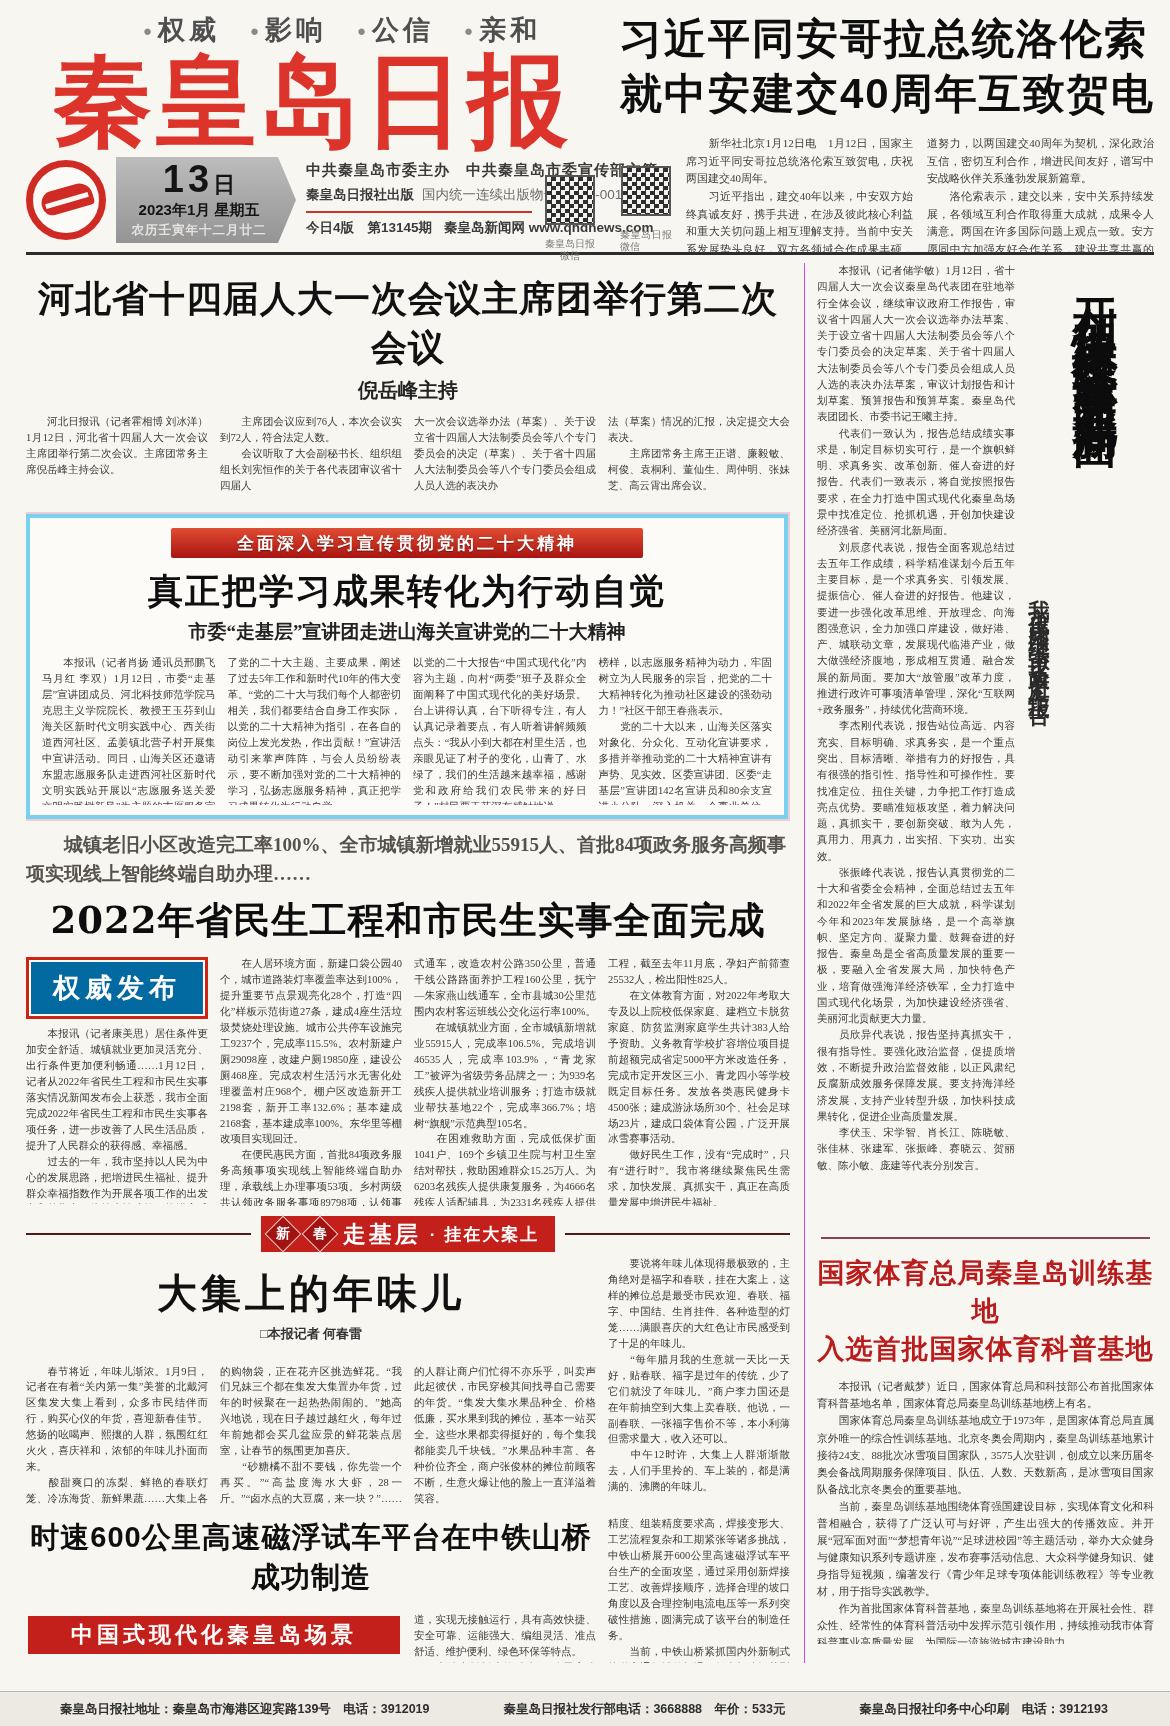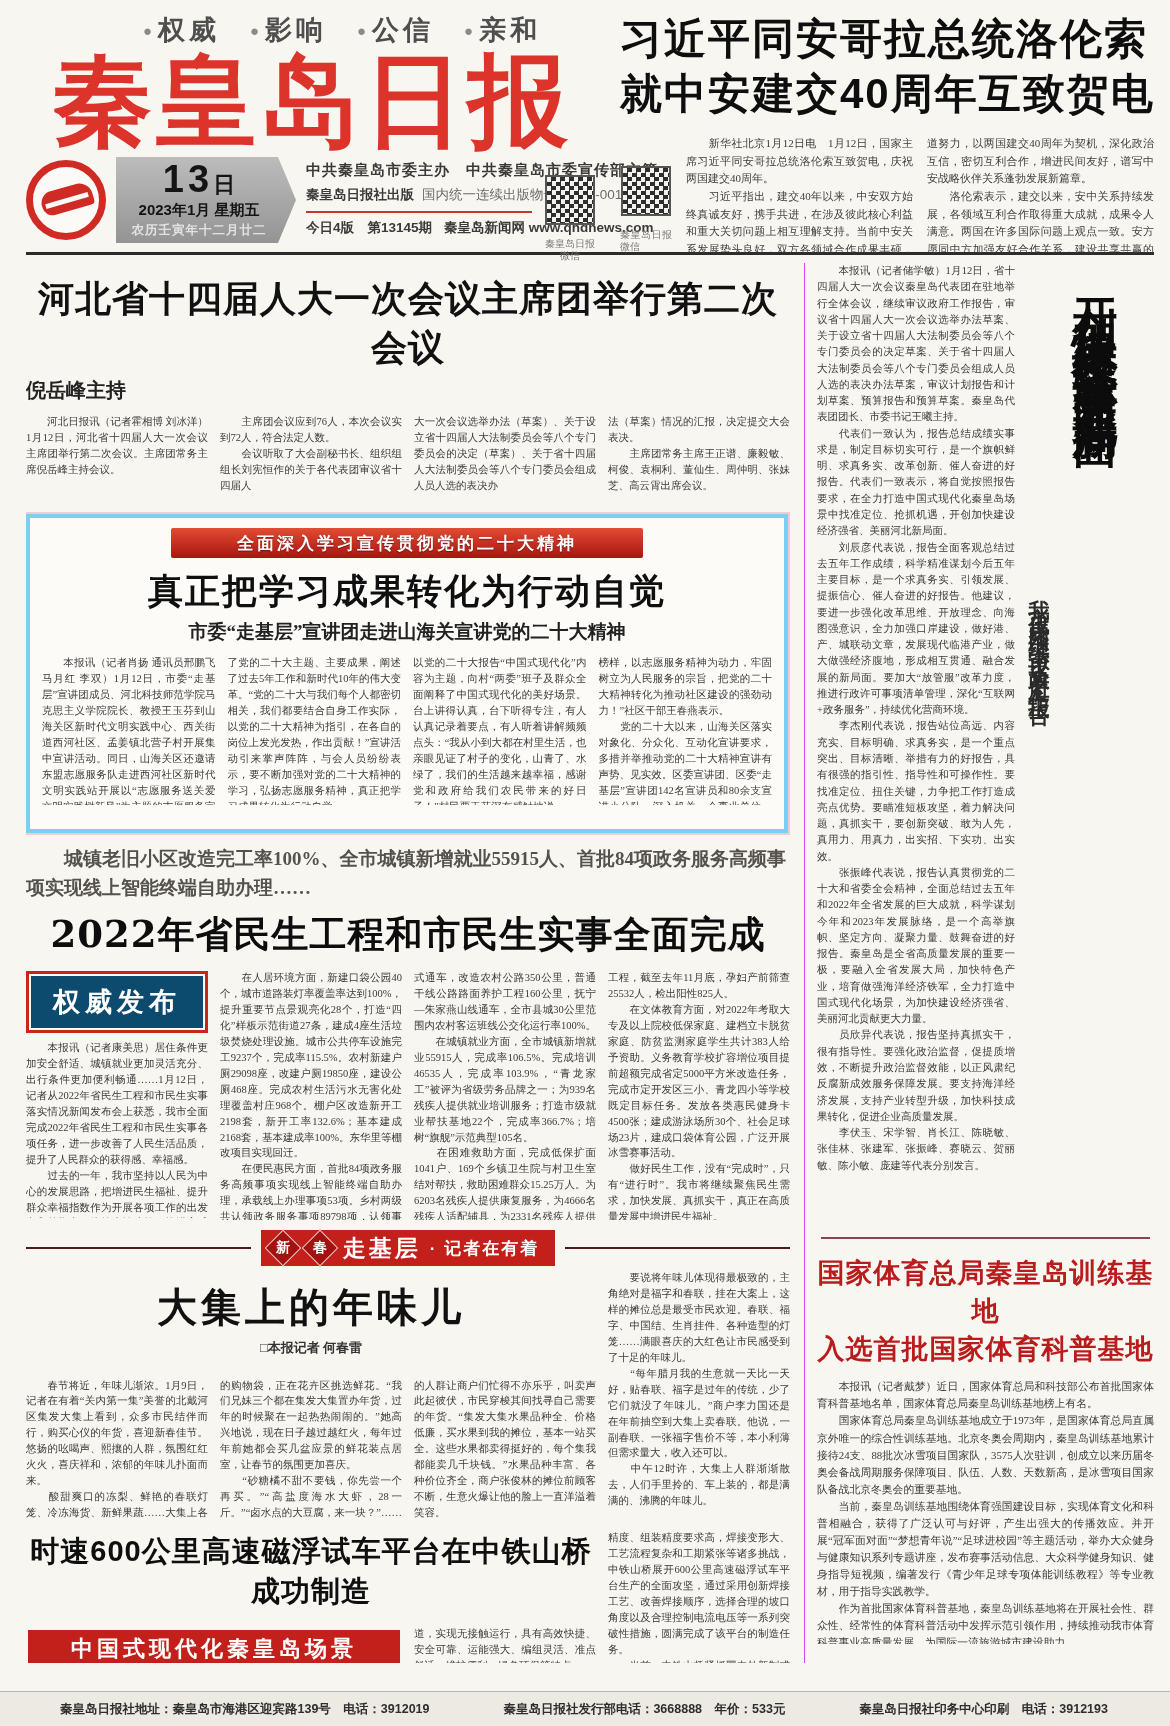--- a/index.html
+++ b/index.html
@@ -59,42 +59,42 @@
   
   .main-rule{height:3px;background:#2c2c2c;margin:0 16px 0 26px;}
   
   .content{display:flex;gap:14px;padding:8px 16px 0 26px;box-sizing:border-box;}
   .left-main{width:764px;flex:none;overflow:hidden;height:1400px;}
   .rail{flex:1;border-left:1px solid #d946ef;padding-left:12px;min-width:0;overflow:hidden;height:1400px;}
   .bodycol{font-size:10.5px;line-height:1.52;text-align:justify;color:#3a3a3a;white-space:pre-line;overflow:hidden;}
   
   .headline-a{margin:12px 0 4px;text-align:center;font-family:"Liberation Sans",sans-serif;
     font-weight:900;font-size:36px;letter-spacing:1px;color:#111;}
-  .subtitle-a{text-align:left;font-size:20px;font-weight:700;margin:2px 0 10px;color:#222;}
+  .subtitle-a{text-align:center;font-size:20px;font-weight:700;margin:2px 0 10px;color:#222;}
   .cols4{display:flex;gap:12px;}
   .cols4 .bodycol{flex:1;}
   .sec-a .bodycol{height:88px;}
   
   .blue-box{border:4px solid #79d1f0;box-shadow:0 0 0 2px rgba(231,153,173,.45);
-    background:#fcfbf8;margin:12px 2px 12px 0;padding:10px 12px 24px;}
+    background:#fcfbf8;margin:12px 2px 12px 0;padding:10px 12px 10px;}
   .banner-red{width:472px;margin:0 auto;height:30px;border-radius:2px;
     background:linear-gradient(180deg,#e14c33,#a91410);color:#fff;
     font-family:"Liberation Sans",sans-serif;font-weight:800;font-size:17px;letter-spacing:3px;
     display:flex;align-items:center;justify-content:center;text-shadow:0 1px 1px rgba(0,0,0,.4);}
   .headline-b{margin:10px 0 4px;text-align:center;font-family:"DejaVu Serif",serif;
     font-weight:900;font-size:35px;letter-spacing:2px;color:#0f0f0f;}
   .subhead-b{text-align:center;font-size:19px;font-weight:700;color:#222;margin:0 0 10px;}
   .sec-b .bodycol{height:150px;}
   
   .kicker{font-size:19px;line-height:1.5;color:#55524c;font-weight:600;margin:2px 0 8px;white-space:pre-line;}
   
   .headline-c{margin:6px 0 10px;text-align:center;font-family:"DejaVu Serif",serif;
     font-weight:900;font-size:37px;letter-spacing:1px;color:#0d0d0d;}
   .sec-c .grid{display:grid;grid-template-columns:repeat(4,1fr);gap:12px;}
-  .authority{height:52px;margin:4px 3px 10px;background:#0c4a6e;border:2px solid #fff;
+  .authority{height:52px;margin:4px 3px 10px;background:#0369a1;border:2px solid #fff;
     outline:3px solid #cd2418;color:#fff;display:flex;align-items:center;justify-content:center;
     font-family:"DejaVu Serif",serif;font-weight:900;font-size:27px;letter-spacing:5px;}
   .sec-c .bodycol{height:250px;}
   .sec-c .col1-text{height:178px;}
   
   .nc-banner-row{display:flex;align-items:center;gap:10px;margin:10px 0 4px;}
   .nc-line{flex:1;height:2px;background:#4f1a1a;}
   .nc-banner{background:#c3201b;color:#fff;display:flex;align-items:center;height:36px;
     padding:0 16px 0 8px;gap:9px;font-family:"Liberation Sans",sans-serif;}
   .diamond{width:24px;height:24px;background:#a21210;border:1px solid #f2c9c4;transform:rotate(45deg);
@@ -268,21 +268,21 @@
         <div class="nc-banner-row">
           <div class="nc-line"></div>
           <div class="nc-banner">
             <span class="diamond">
                 <span>新</span>
               </span>
             <span class="diamond">
                 <span>春</span>
               </span>
             <span class="nc-main">走基层</span>
-            <span class="nc-sub">· 记者在有着</span>
+            <span class="nc-sub">· 挂在大案上</span>
           </div>
           <div class="nc-line"></div>
         </div>
         <div class="grid">
           <div class="headblock-d">
             <h2 class="headline-d">大集上的年味儿</h2>
             <div class="byline-d">□本报记者 何春雷</div>
           </div>
           <div class="bodycol col-tall">　　要说将年味儿体现得最极致的，主角绝对是福字和春联，挂在大案上，这样的摊位总是最受市民欢迎。春联、福字、中国结、生肖挂件、各种造型的灯笼……满眼喜庆的大红色让市民感受到了十足的年味儿。
 　　“每年腊月我的生意就一天比一天好，贴春联、福字是过年的传统，少了它们就没了年味儿。”商户李力国还是在年前抽空到大集上卖春联。他说，一副春联、一张福字售价不等，本小利薄但需求量大，收入还可以。

